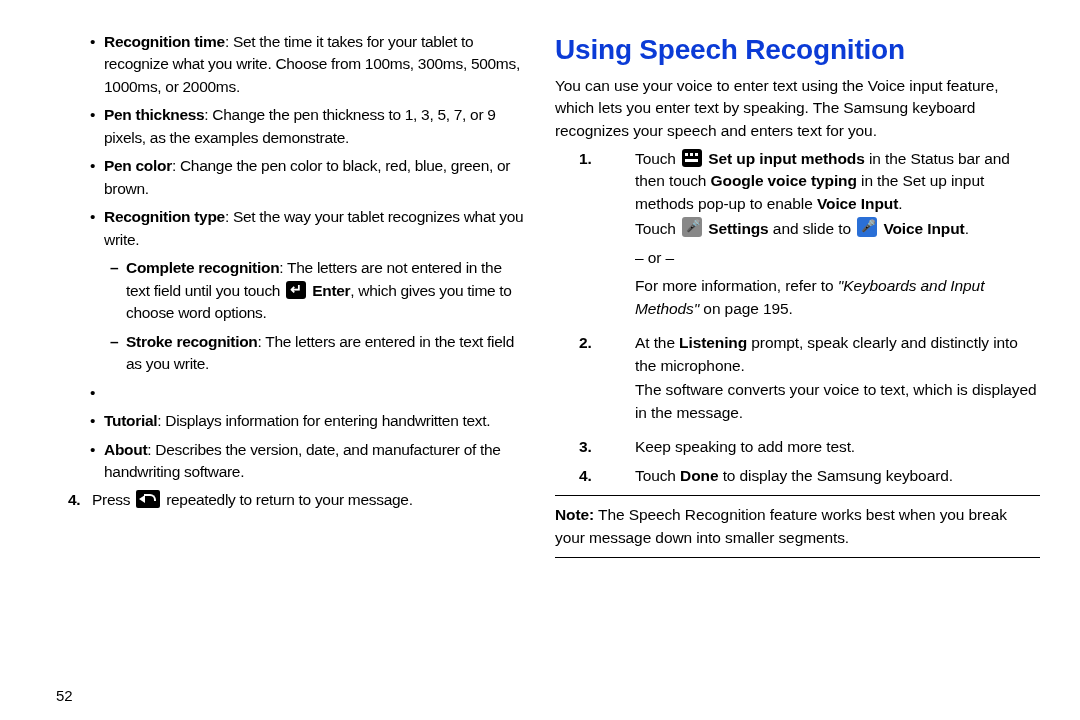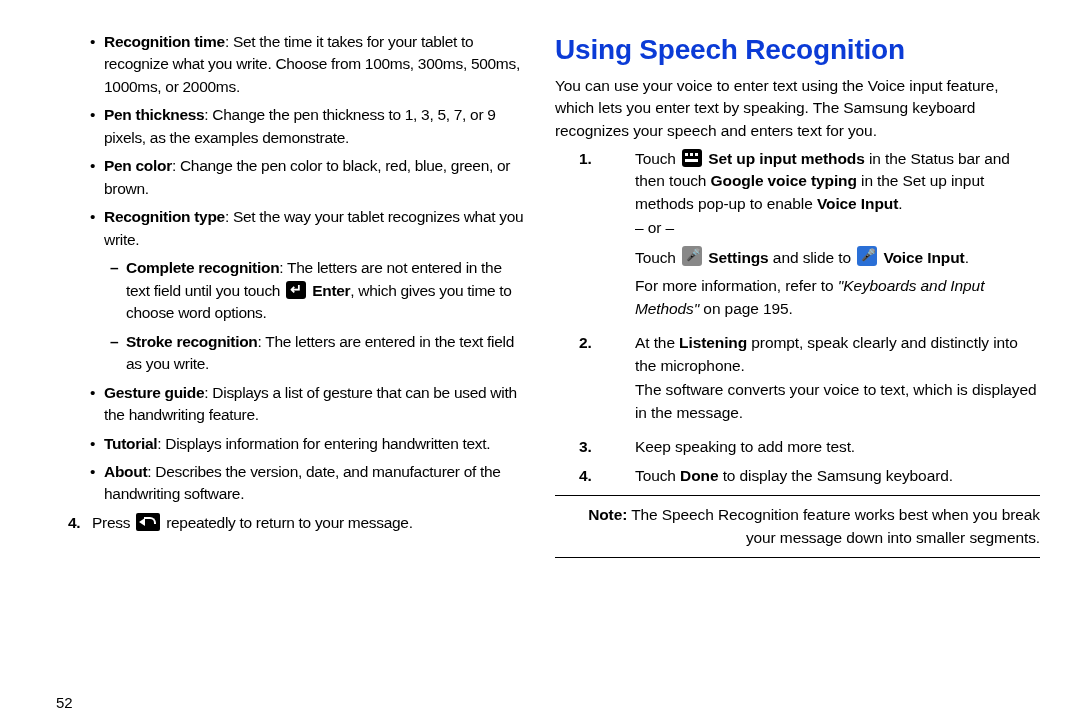--- a/index.html
+++ b/index.html
@@ -63,25 +63,25 @@
   .num .mk { width: 24px; flex: none; font-weight: bold; }
   .num .tx { flex: 1; }
   .num2 {
     display: flex;
     margin: 2px 0 6px 0;
     padding-left: 24px;
   }
   .num2 .mk { width: 24px; flex: none; font-weight: bold; }
   .num2 .tx { flex: 1; margin-left: 32px; }
   .hr { border: none; border-top: 1px solid #000; margin: 8px 0; }
-  .note { margin: 6px 0 2px 0; text-align: right; }
+  .note { margin: 6px 0 2px 0; }
   .pgnum {
     position: absolute;
     left: 56px;
-    bottom: 9px;
+    bottom: 16px;
     font-size: 15px;
   }
   .icon {
     display: inline-block;
     vertical-align: text-bottom;
     width: 20px;
     height: 18px;
     background: #000;
     border-radius: 3px;
     position: relative;
@@ -179,21 +179,20 @@
       </div>
     </div>
 
     <div class="sub">
       <div class="mk">–</div>
       <div class="tx"><span class="b">Stroke recognition</span><span>: The letters are entered in the text field as you write.</span></div>
     </div>
 
     <div class="bullet">
       <div class="mk">•</div>
-      <div class="tx"><span class="b">Gesture guide</span><span>: Displays a list of gesture that can be used with the handwriting feature.</span></div>
     </div>
 
     <div class="bullet">
       <div class="mk">•</div>
       <div class="tx"><span class="b">Tutorial</span><span>: Displays information for entering handwritten text.</span></div>
     </div>
 
     <div class="bullet">
       <div class="mk">•</div>
       <div class="tx"><span class="b">About</span><span>: Describes the version, date, and manufacturer of the handwriting software.</span></div>
@@ -211,24 +210,24 @@
   <div class="col right">
 
     <h2 class="blue">Using Speech Recognition</h2>
 
     <div class="p">You can use your voice to enter text using the Voice input feature, which lets you enter text by speaking. The Samsung keyboard recognizes your speech and enters text for you.</div>
 
     <div class="num2">
       <div class="mk">1.</div>
       <div class="tx">
         <span>Touch </span><span class="icon icon-kb"></span> <span class="b">Set up input methods</span><span> in the Status bar and then touch </span><span class="b">Google voice typing</span><span> in the Set up input methods pop-up to enable </span><span class="b">Voice Input</span><span>.</span>
-        <div class="p">– or –</div>
         <div class="p">
           <span>Touch </span><span class="icon icon-mic-g"></span> <span class="b">Settings</span><span> and slide to </span><span class="icon icon-mic-b"></span> <span class="b">Voice Input</span><span>.</span>
         </div>
+        <div class="p">– or –</div>
         <div class="p">
           <span>For more information, refer to </span><span class="i">"Keyboards and Input Methods"</span><span>  on page 195.</span>
         </div>
       </div>
     </div>
 
     <div class="num2">
       <div class="mk">2.</div>
       <div class="tx">
         <span>At the </span><span class="b">Listening</span><span> prompt, speak clearly and distinctly into the microphone.</span>

